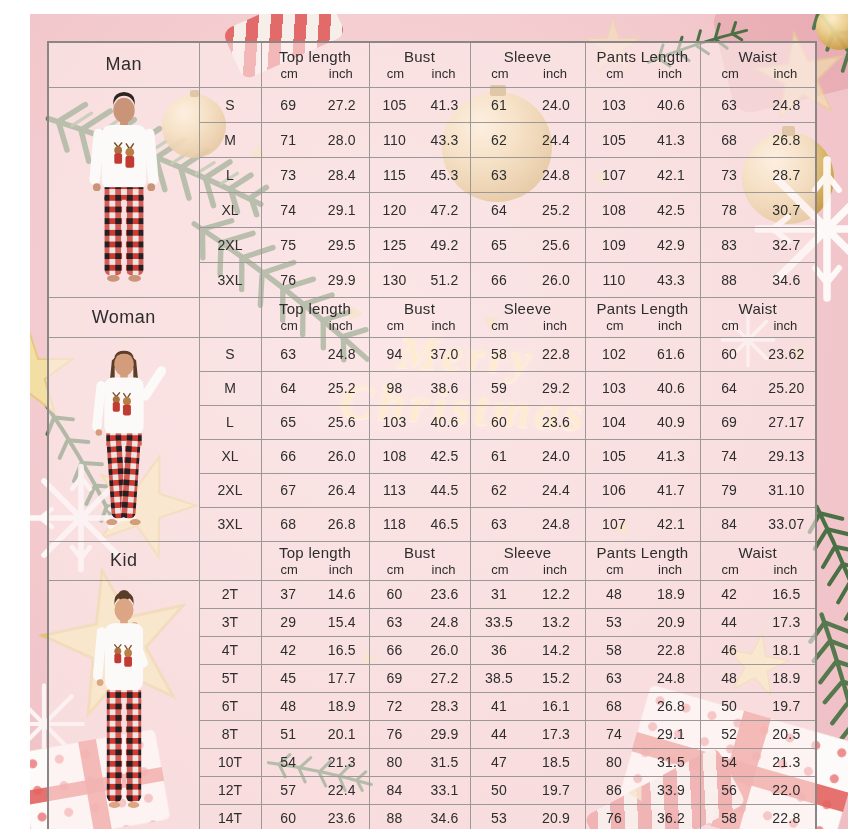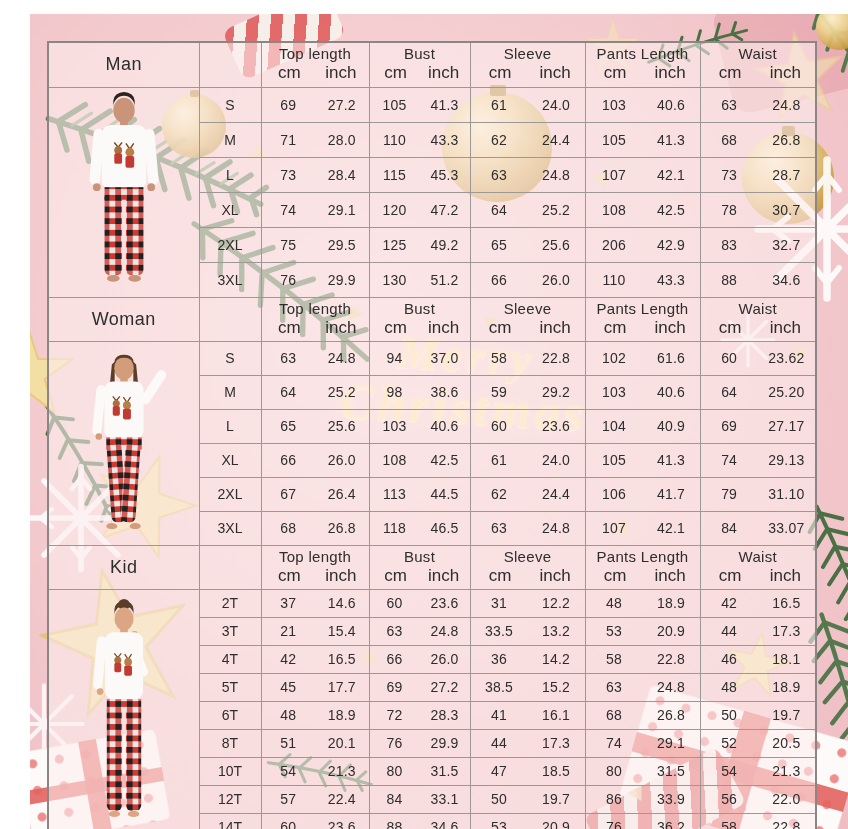--- a/index.html
+++ b/index.html
@@ -36,21 +36,21 @@
   }
   .watermark .wm1 { font-size:46px; line-height:1.05; }
   .watermark .wm2 { font-size:50px; line-height:1.1; }
 
   
   #size-table { position:absolute; z-index:2; left:17px; top:27px; width:768px; }
   table.size-grid { border-collapse:collapse; table-layout:fixed; width:768px; border:2px solid #8b8686; }
   table.size-grid td { border:1px solid #9d9898; background:rgba(253,237,238,0.58); color:#2d2d2d; text-align:center; vertical-align:middle; }
   .sec-label { font-size:18px; letter-spacing:.5px; }
   .grp .grp-title { font-size:15px; letter-spacing:.3px; padding-top:2px; }
-  .grp .units { display:flex; font-size:17px; padding:1px 2px 3px; }
+  .grp .units { display:flex; font-size:13px; padding:1px 2px 3px; }
   .grp .units span { flex:1; }
   td.size { font-size:14px; }
   td.pair { padding:0; }
   td.pair span { display:inline-block; width:50%; font-size:14px; letter-spacing:.2px; }
   td.img-cell { padding:0; vertical-align:bottom; }
   td.img-cell .model-wrap { display:flex; justify-content:center; align-items:flex-end; width:100%; height:100%; }
 
   .sec-man   .head { height:45px; }  .sec-man   .r { height:35px; }
   .sec-woman .head { height:40px; }  .sec-woman .r { height:34px; }
   .sec-kid   .head { height:35px; }  .sec-kid   .r { height:28px; }
@@ -332,21 +332,21 @@
               <td class="pair"><span>120</span><span>47.2</span></td>
               <td class="pair"><span>64</span><span>25.2</span></td>
               <td class="pair"><span>108</span><span>42.5</span></td>
               <td class="pair"><span>78</span><span>30.7</span></td>
             </tr>
             <tr class="r">
               <td class="size">2XL</td>
               <td class="pair"><span>75</span><span>29.5</span></td>
               <td class="pair"><span>125</span><span>49.2</span></td>
               <td class="pair"><span>65</span><span>25.6</span></td>
-              <td class="pair"><span>206</span><span>42.9</span></td>
+              <td class="pair"><span>109</span><span>42.9</span></td>
               <td class="pair"><span>83</span><span>32.7</span></td>
             </tr>
             <tr class="r">
               <td class="size">3XL</td>
               <td class="pair"><span>76</span><span>29.9</span></td>
               <td class="pair"><span>130</span><span>51.2</span></td>
               <td class="pair"><span>66</span><span>26.0</span></td>
               <td class="pair"><span>110</span><span>43.3</span></td>
               <td class="pair"><span>88</span><span>34.6</span></td>
             </tr>
@@ -552,21 +552,21 @@
 </td>
               <td class="size">2T</td>
               <td class="pair"><span>37</span><span>14.6</span></td>
               <td class="pair"><span>60</span><span>23.6</span></td>
               <td class="pair"><span>31</span><span>12.2</span></td>
               <td class="pair"><span>48</span><span>18.9</span></td>
               <td class="pair"><span>42</span><span>16.5</span></td>
             </tr>
             <tr class="r">
               <td class="size">3T</td>
-              <td class="pair"><span>21</span><span>15.4</span></td>
+              <td class="pair"><span>29</span><span>15.4</span></td>
               <td class="pair"><span>63</span><span>24.8</span></td>
               <td class="pair"><span>33.5</span><span>13.2</span></td>
               <td class="pair"><span>53</span><span>20.9</span></td>
               <td class="pair"><span>44</span><span>17.3</span></td>
             </tr>
             <tr class="r">
               <td class="size">4T</td>
               <td class="pair"><span>42</span><span>16.5</span></td>
               <td class="pair"><span>66</span><span>26.0</span></td>
               <td class="pair"><span>36</span><span>14.2</span></td>

